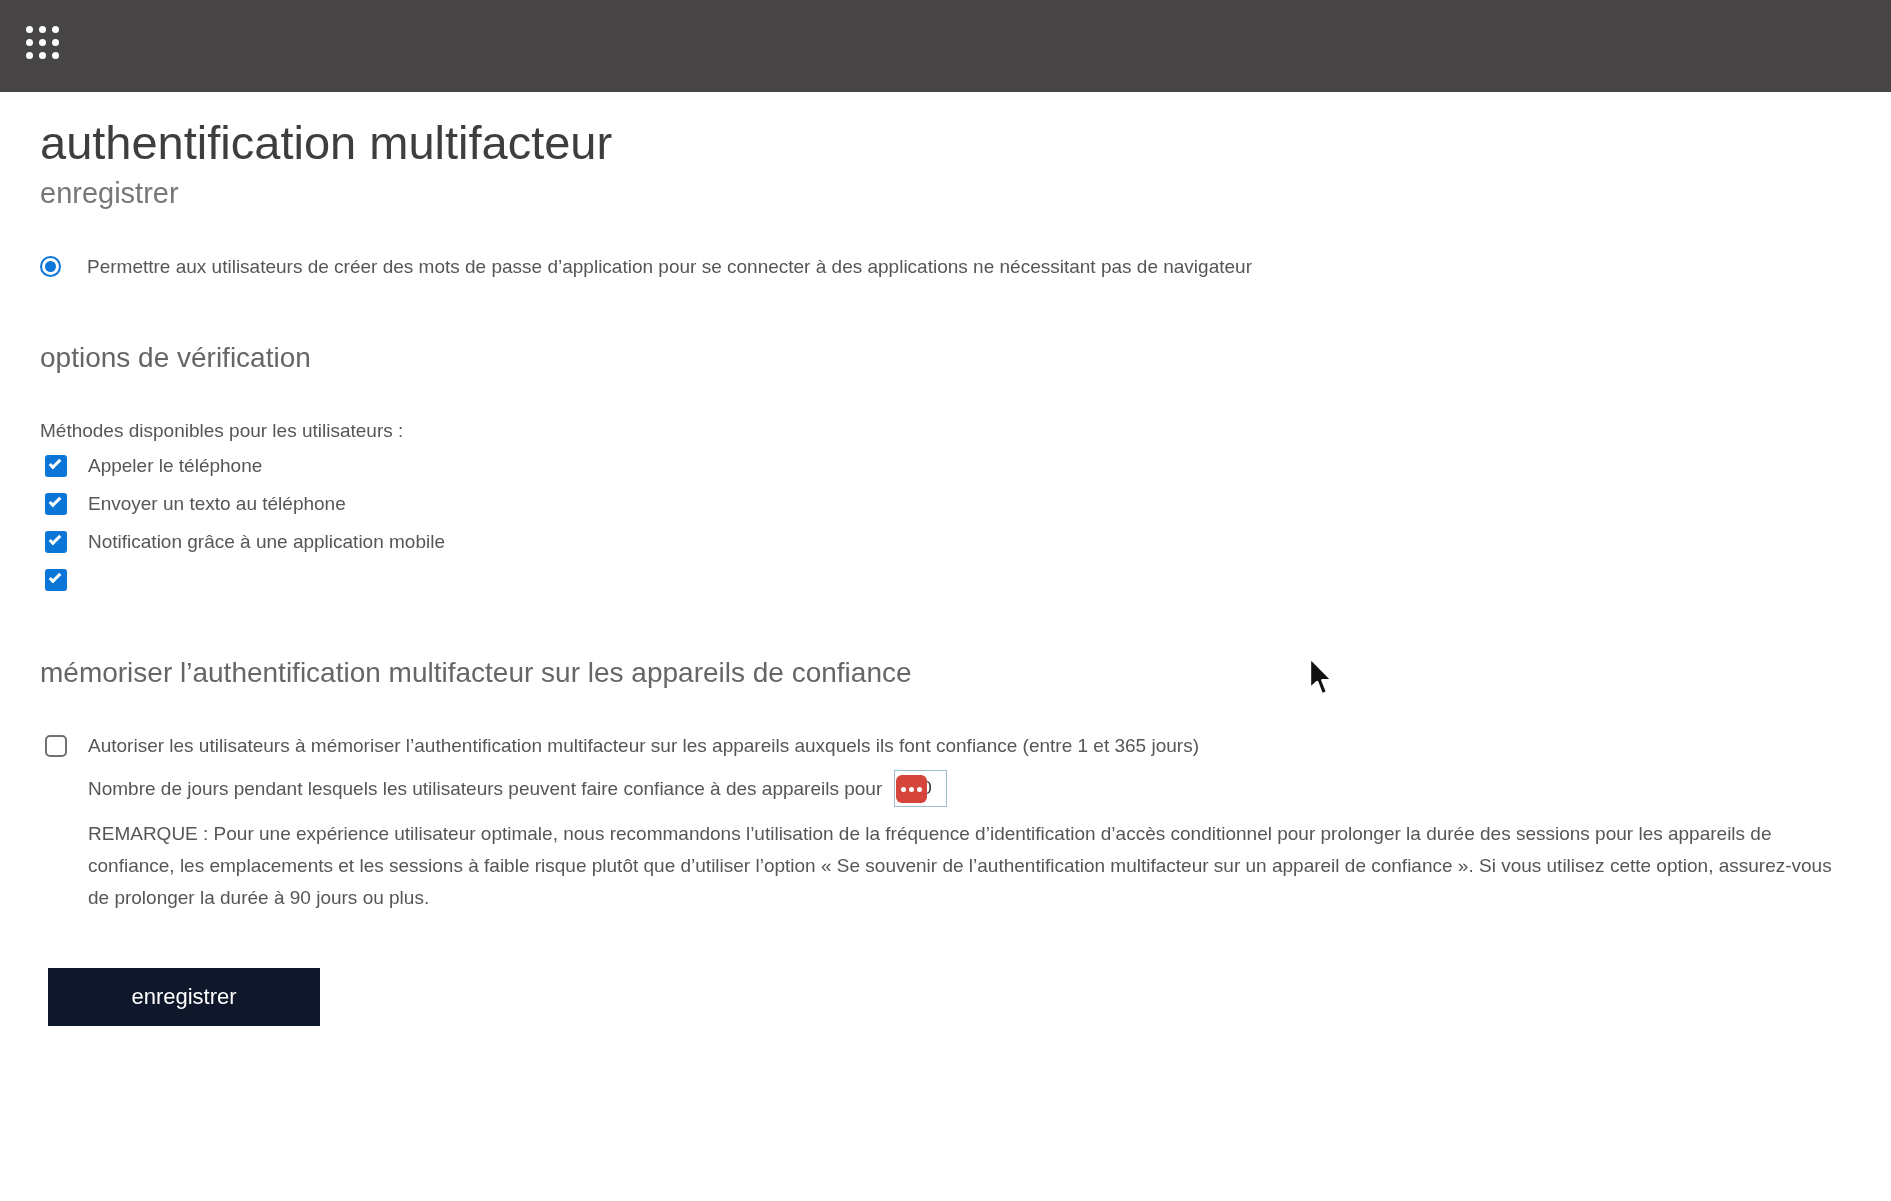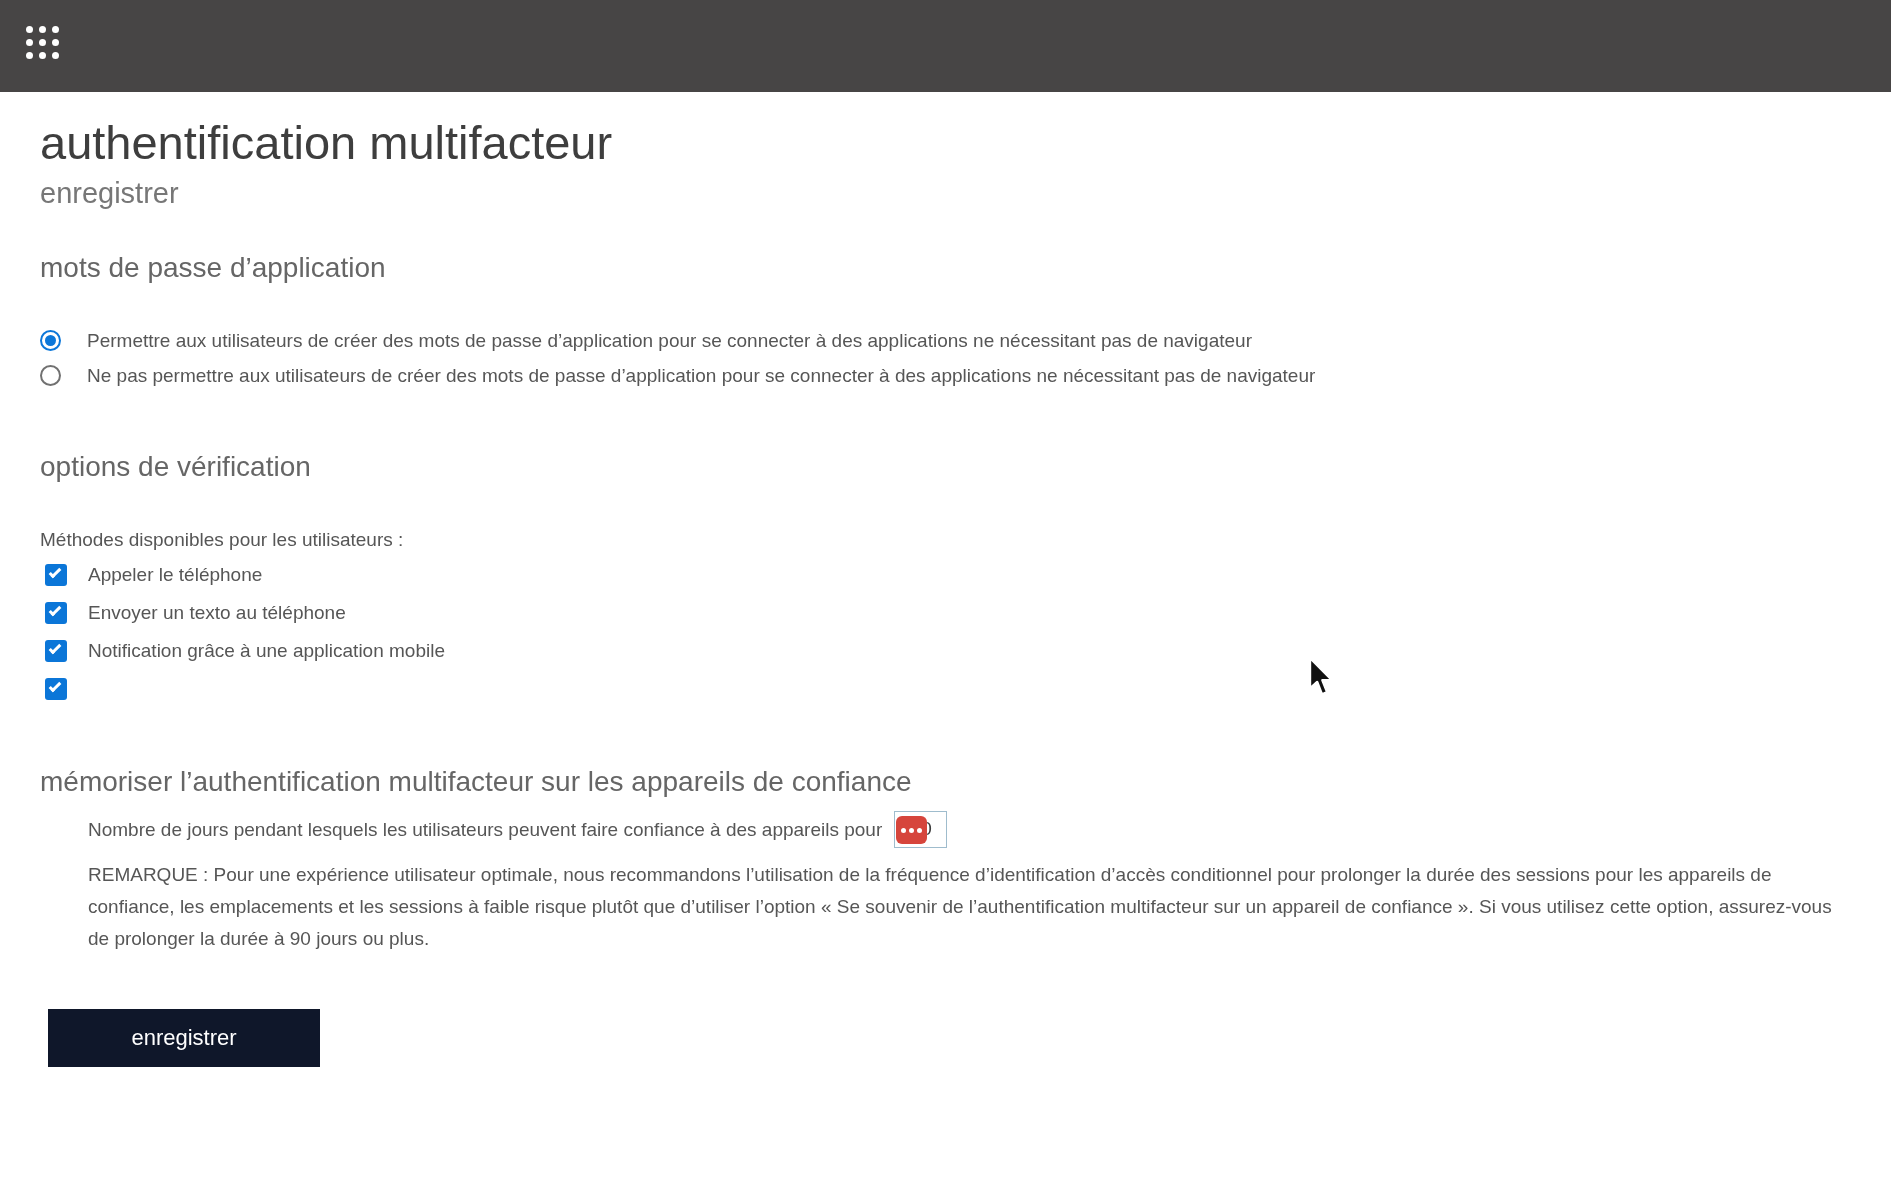--- a/index.html
+++ b/index.html
@@ -84,32 +84,27 @@
 </div>
 
 <div class="page">
 
   <h1 class="title">authentification multifacteur</h1>
 
   <div class="tabs">
     <span class="tab inactive">enregistrer</span>
   </div>
 
-  <h2 class="section-heading" id="h-app">mots de passe d’application</h2>
 
   <div class="radio-group">
     <div class="radio-row">
       <span class="radio selected">
           <span class="dot"></span>
         </span>
       <span class="body-text">Permettre aux utilisateurs de créer des mots de passe d’application pour se connecter à des applications ne nécessitant pas de navigateur</span>
-    </div>
-    <div class="radio-row">
-      <span class="radio unselected"></span>
-      <span class="body-text">Ne pas permettre aux utilisateurs de créer des mots de passe d’application pour se connecter à des applications ne nécessitant pas de navigateur</span>
     </div>
   </div>
 
   <h2 class="section-heading" id="h-verif">options de vérification</h2>
 
   <div class="body-text methods-intro">Méthodes disponibles pour les utilisateurs :</div>
 
   <div class="checkbox-list">
     <div class="checkbox-row">
       <span class="checkbox checked">
@@ -131,20 +126,24 @@
     </div>
     <div class="checkbox-row">
       <span class="checkbox checked">
           <span class="check"></span>
         </span>
     </div>
   </div>
 
   <h2 class="section-heading" id="h-remember">mémoriser l’authentification multifacteur sur les appareils de confiance</h2>
 
+  <div class="allow-row">
+    <span class="checkbox unchecked"></span>
+    <span class="body-text">Autoriser les utilisateurs à mémoriser l’authentification multifacteur sur les appareils auxquels ils font confiance (entre 1 et 365 jours)</span>
+  </div>
 
   <div class="days-row">
     <span class="body-text">Nombre de jours pendant lesquels les utilisateurs peuvent faire confiance à des appareils pour</span>
     <span class="days-input">
       <span class="days-value">0</span>
       <span class="pw-badge">
           <i></i>
           <i></i>
           <i></i>
         </span>

